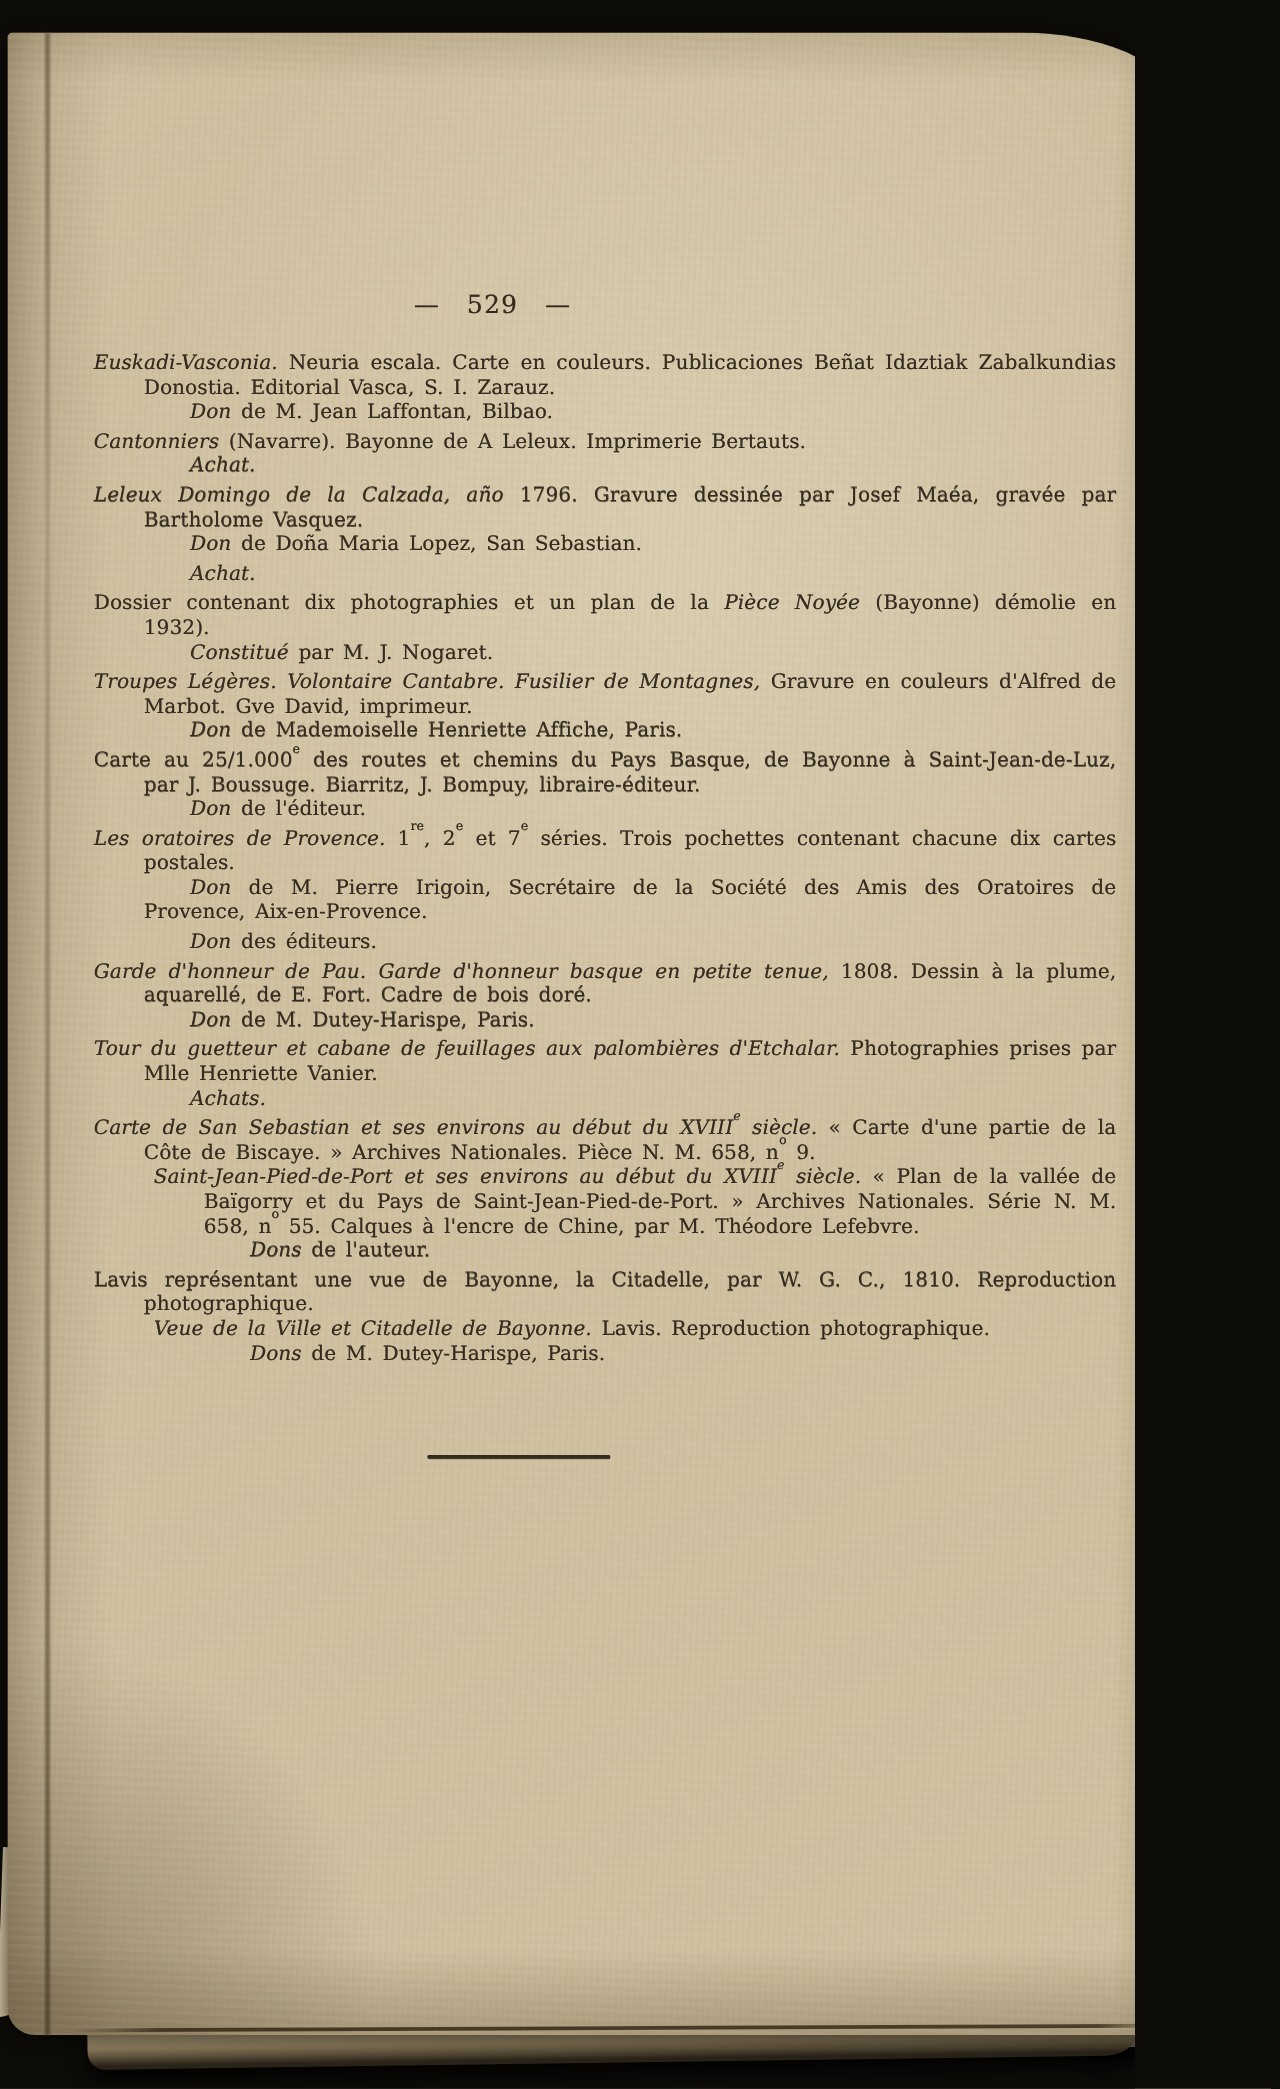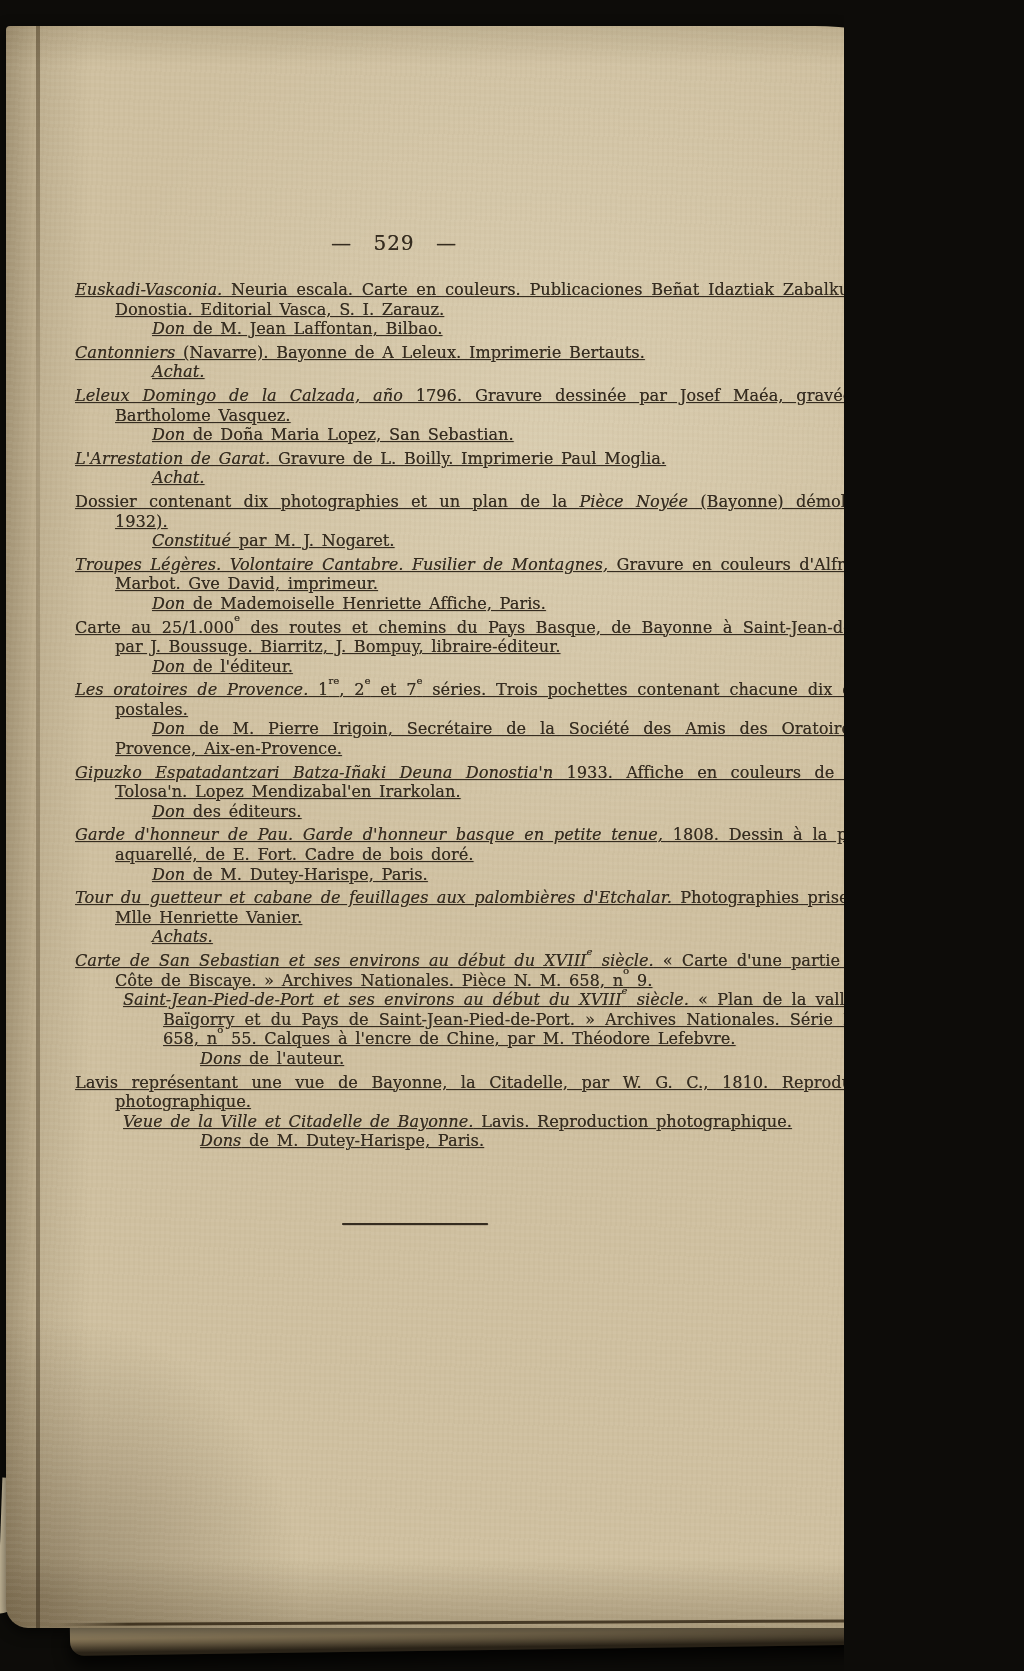--- a/index.html
+++ b/index.html
@@ -4,21 +4,21 @@
 <style>
   :root{
     --bg:#0d0c09;
     --paper:#cfc0a0;
     --ink:#352c20;
     --under:#c6c7b2;
   }
   *{margin:0;padding:0;box-sizing:border-box;}
   html,body{width:1024px;height:1671px;overflow:hidden;}
   body{background:var(--bg);font-family:"DejaVu Serif","Liberation Serif",serif;}
-  .scene{position:relative;width:844px;height:1671px;background:var(--bg);overflow:hidden;}
+  .scene{position:relative;width:908px;height:1671px;background:var(--bg);overflow:hidden;}
 
   
   .back-page{
     position:absolute;left:878px;top:50px;width:132px;height:1588px;
     background:
       linear-gradient(90deg, rgba(90,85,60,.35) 0 3px, rgba(0,0,0,0) 14px),
       linear-gradient(270deg, rgba(60,60,45,.45) 0 2px, rgba(0,0,0,0) 26px),
       linear-gradient(180deg,#cdceba,#c4c5af 35%,#bcbda7 70%,#a9aa94);
     border-radius:6px 20px 10px 8px;
     transform:rotate(.35deg);
@@ -93,21 +93,20 @@
   }
   .content{width:818px;}
   .entry{margin-top:4px;}
   .entry:first-child{margin-top:0;}
   .entry.tight{margin-top:0;margin-left:48px;}
   .content p{
     font-size:16px;line-height:19.6px;
     text-align:justify;
     word-spacing:2.5px;letter-spacing:.1px;
     text-shadow:.2px .2px .35px rgba(46,38,26,.65);
-    text-decoration:underline;
   }
   .main-p{padding-left:40px;text-indent:-40px;}
   .credit-p{padding-left:40px;text-indent:37px;}
   .it{font-style:italic;}
   sup{font-size:10px;line-height:0;position:relative;top:-5px;}
   .end-rule{
     width:146px;height:2.5px;background:var(--ink);
     margin:72px 0 0 267px;border-radius:1px;
     box-shadow:.3px .3px .5px rgba(46,38,26,.6);
   }
@@ -137,41 +136,39 @@
           </div>
           <div class="entry">
             <p class="main-p"><span class="it">Cantonniers</span><span> (Navarre). Bayonne de A Leleux. Imprimerie Bertauts.</span></p>
             <p class="credit-p"><span class="it">Achat.</span></p>
           </div>
           <div class="entry">
             <p class="main-p"><span class="it">Leleux Domingo de la Calzada, año</span><span> 1796. Gravure dessinée par Josef Maéa, gravée par Bartholome Vasquez.</span></p>
             <p class="credit-p"><span class="it">Don</span><span> de Doña Maria Lopez, San Sebastian.</span></p>
           </div>
           <div class="entry">
-            <p class="main-p"><span class="it">L'Arrestation de Garat.</span><span> Gravure de L. Boilly. Imprimerie Paul Moglia.</span></p>
             <p class="credit-p"><span class="it">Achat.</span></p>
           </div>
           <div class="entry">
             <p class="main-p"><span>Dossier contenant dix photographies et un plan de la </span><span class="it">Pièce Noyée</span><span> (Bayonne) démolie en 1932).</span></p>
             <p class="credit-p"><span class="it">Constitué</span><span> par M. J. Nogaret.</span></p>
           </div>
           <div class="entry">
             <p class="main-p"><span class="it">Troupes Légères. Volontaire Cantabre. Fusilier de Montagnes,</span><span> Gravure en couleurs d'Alfred de Marbot. Gve David, imprimeur.</span></p>
             <p class="credit-p"><span class="it">Don</span><span> de Mademoiselle Henriette Affiche, Paris.</span></p>
           </div>
           <div class="entry">
             <p class="main-p"><span>Carte au 25/1.000</span><sup>e</sup><span> des routes et chemins du Pays Basque, de Bayonne à Saint-Jean-de-Luz, par J. Boussuge. Biarritz, J. Bompuy, libraire-éditeur.</span></p>
             <p class="credit-p"><span class="it">Don</span><span> de l'éditeur.</span></p>
           </div>
           <div class="entry">
             <p class="main-p"><span class="it">Les oratoires de Provence.</span><span> 1</span><sup>re</sup><span>, 2</span><sup>e</sup><span> et 7</span><sup>e</sup><span> séries. Trois pochettes contenant chacune dix cartes postales.</span></p>
             <p class="credit-p"><span class="it">Don</span><span> de M. Pierre Irigoin, Secrétaire de la Société des Amis des Oratoires de Provence, Aix-en-Provence.</span></p>
           </div>
           <div class="entry">
-            <p class="main-p"><span class="it">Gipuzko Espatadantzari Batza-Iñaki Deuna Donostia'n</span><span> 1933. Affiche en couleurs de Txiki. Tolosa'n. Lopez Mendizabal'en Irarkolan.</span></p>
             <p class="credit-p"><span class="it">Don</span><span> des éditeurs.</span></p>
           </div>
           <div class="entry">
             <p class="main-p"><span class="it">Garde d'honneur de Pau. Garde d'honneur basque en petite tenue,</span><span> 1808. Dessin à la plume, aquarellé, de E. Fort. Cadre de bois doré.</span></p>
             <p class="credit-p"><span class="it">Don</span><span> de M. Dutey-Harispe, Paris.</span></p>
           </div>
           <div class="entry">
             <p class="main-p"><span class="it">Tour du guetteur et cabane de feuillages aux palombières d'Etchalar.</span><span> Photographies prises par Mlle Henriette Vanier.</span></p>
             <p class="credit-p"><span class="it">Achats.</span></p>
           </div>

